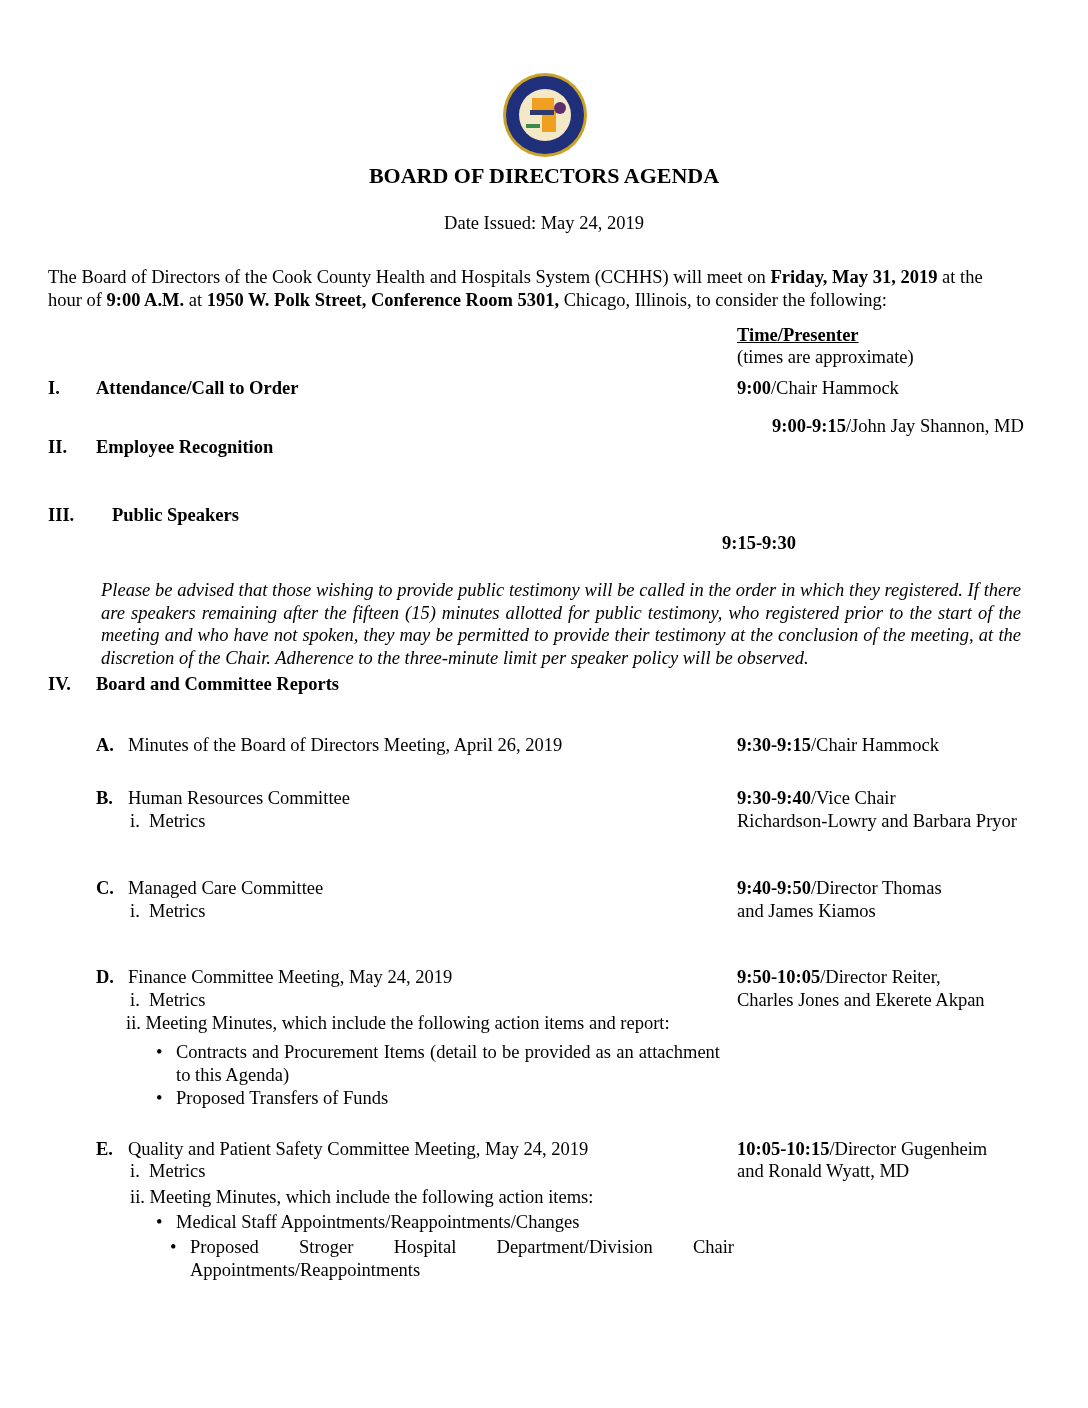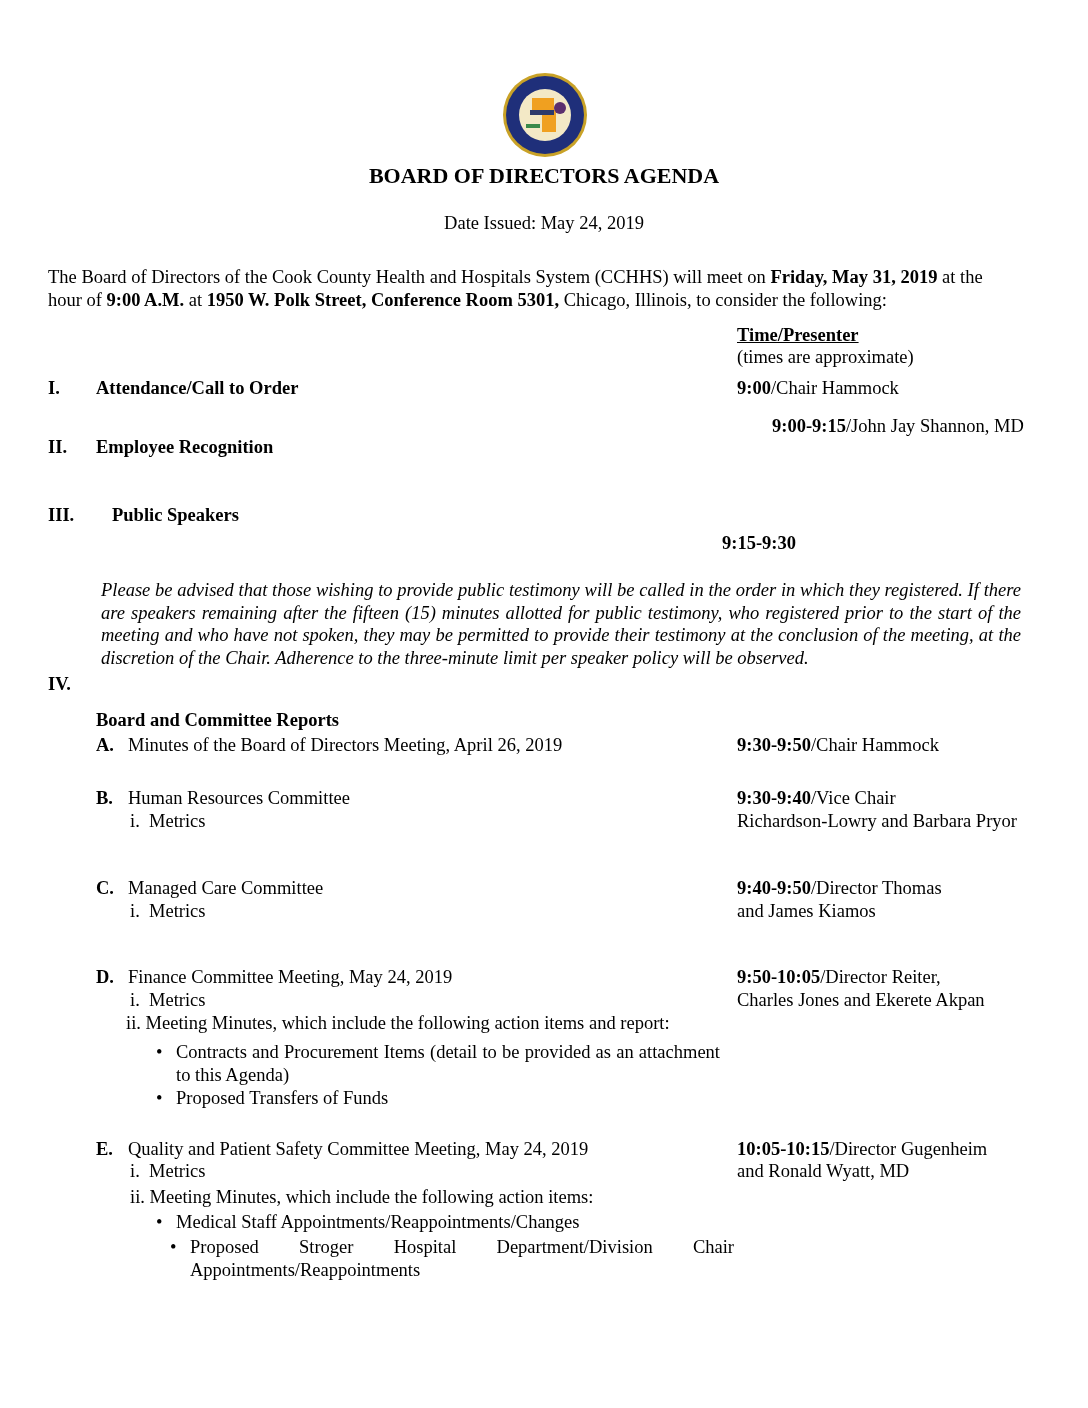--- a/index.html
+++ b/index.html
@@ -48,25 +48,25 @@
 <div class="abs b" style="left:48px; top:437px;">II.</div>
 <div class="abs b" style="left:96px; top:437px;">Employee Recognition</div>
 <div class="abs" style="left:737px; top:416px;margin-left:35px;"><span class="b">9:00-9:15</span><span>/John Jay Shannon, MD</span></div>
 
 <div class="abs b" style="left:48px; top:505px;">III.</div>
 <div class="abs b" style="left:112px; top:505px;">Public Speakers</div>
 <div class="abs b" style="left:722px; top:505px;margin-top:28px;">9:15-9:30</div>
 <div class="abs note">Please be advised that those wishing to provide public testimony will be called in the order in which they registered. If there are speakers remaining after the fifteen (15) minutes allotted for public testimony, who registered prior to the start of the meeting and who have not spoken, they may be permitted to provide their testimony at the conclusion of the meeting, at the discretion of the Chair.  Adherence to the three-minute limit per speaker policy will be observed.</div>
 
 <div class="abs b" style="left:48px; top:674px;">IV.</div>
-<div class="abs b" style="left:96px; top:674px;margin-top:36px;">Board and Committee Reports</div>
+<div class="abs b" style="left:96px; top:674px;">Board and Committee Reports</div>
 
 <div class="abs b" style="left:96px; top:735px;">A.</div>
 <div class="abs" style="left:128px; top:735px;">Minutes of the Board of Directors Meeting, April 26, 2019</div>
-<div class="abs" style="left:737px; top:735px;"><span class="b">9:30-9:50</span><span>/Chair Hammock</span></div>
+<div class="abs" style="left:737px; top:735px;"><span class="b">9:30-9:15</span><span>/Chair Hammock</span></div>
 
 <div class="abs b" style="left:96px; top:788px;">B.</div>
 <div class="abs" style="left:128px; top:788px;">Human Resources Committee</div>
 <div class="abs" style="left:130px; top:811px; white-space:pre;">i.  Metrics</div>
 <div class="abs" style="left:737px; top:788px;"><span class="b">9:30-9:40</span><span>/Vice Chair</span></div>
 <div class="abs" style="left:737px; top:811px;">Richardson-Lowry and Barbara Pryor</div>
 
 <div class="abs b" style="left:96px; top:878px;">C.</div>
 <div class="abs" style="left:128px; top:878px;text-align:center;">Managed Care Committee</div>
 <div class="abs" style="left:130px; top:901px; white-space:pre;">i.  Metrics</div>

